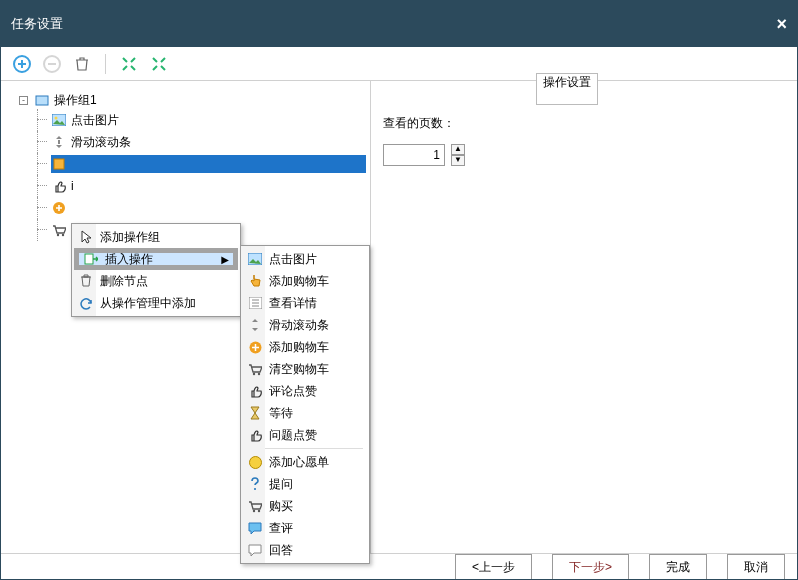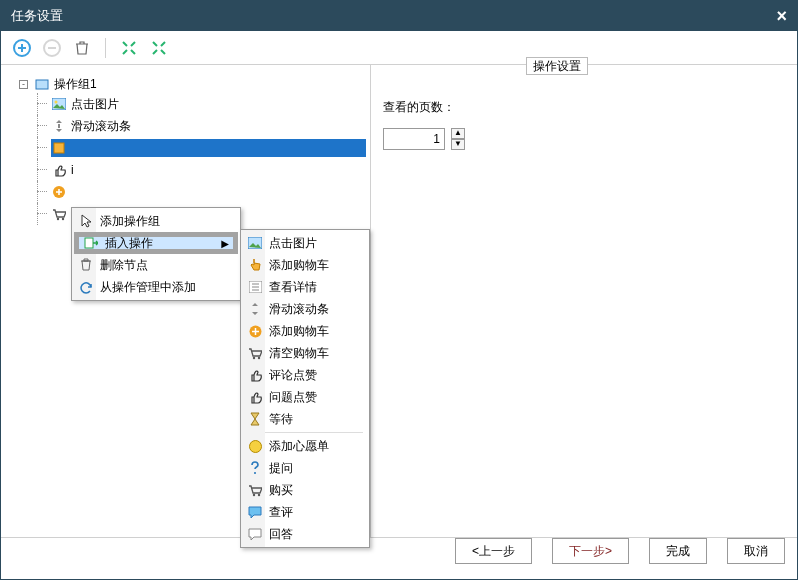--- a/index.html
+++ b/index.html
@@ -1,26 +1,26 @@
 <!DOCTYPE html>
 <html><head>
 <meta charset="utf-8">
 <style>
 * { box-sizing: border-box; margin: 0; padding: 0; font-family: "Microsoft YaHei", Arial, sans-serif; font-size: 12px; }
 body { width: 798px; height: 580px; background: #fff; border: 1px solid #2c4a5c; overflow: hidden; }
-.titlebar { height: 30px; background: #2c4a5c; color: #fff; display: flex; align-items: center; padding: 0 10px; justify-content: space-between; }
+.titlebar { height: 46px; background: #2c4a5c; color: #fff; display: flex; align-items: center; padding: 0 10px; justify-content: space-between; }
 .titlebar .title { font-size: 13px; }
 .titlebar .close { font-size: 18px; cursor: pointer; font-weight: bold; }
 .toolbar { height: 34px; background: #fff; border-bottom: 1px solid #d0d0d0; display: flex; align-items: center; padding: 0 8px; gap: 4px; }
 .toolbar .btn { width: 26px; height: 26px; display: flex; align-items: center; justify-content: center; border: 1px solid transparent; border-radius: 3px; }
 .toolbar .sep { width: 1px; height: 20px; background: #d0d0d0; margin: 0 6px; }
 .content { display: flex; height: calc(100% - 30px - 34px - 42px); }
 .left-panel { width: 370px; border-right: 1px solid #d0d0d0; padding: 8px 4px; position: relative; }
 .right-panel { flex: 1; position: relative; padding: 22px 12px 12px 12px; }
-.fieldset-label { position: absolute; top: -8px; left: 155px; background: #fff; padding: 0 6px; border: 1px solid #bbb; font-size: 12px; height: 18px; line-height: 16px; }
+.fieldset-label { position: absolute; top: -8px; left: 165px; background: #fff; padding: 0 6px; border: 1px solid #bbb; font-size: 12px; height: 32px; line-height: 16px; }
 .form-row { display: flex; align-items: center; gap: 6px; margin-top: 12px; }
 .form-row label { font-size: 12px; }
 .num-input { width: 62px; height: 22px; border: 1px solid #999; text-align: right; padding-right: 4px; }
 .spinner-btns { display: flex; flex-direction: column; }
 .spinner-btns span { width: 14px; height: 11px; border: 1px solid #999; font-size: 8px; line-height: 8px; text-align: center; background: #f5f5f5; }
 .footer { height: 42px; border-top: 1px solid #d0d0d0; display: flex; justify-content: flex-end; padding-right: 12px; gap: 20px; }
 .footer button { height: 26px; padding: 0 16px; border: 1px solid #999; background: #fff; font-size: 12px; }
 .footer button:disabled { color: #7f1d1d; }
 
 .tree { list-style: none; }
@@ -266,33 +266,33 @@
       <div class="ctx-item">
           <span class="icon">
             <svg width="13" height="13">
               <path d="M3 6h2V12H3zM5 6c1-4 3-5 4-3 0 1-1 2-1 3h4c1 3-1 6-3 6H5z" fill="none" stroke="#333" stroke-width="1.2"></path>
             </svg>
           </span>
           <span>评论点赞</span>
         </div>
       <div class="ctx-item">
           <span class="icon">
-            <svg width="13" height="13">
-              <path d="M3 6h2V12H3zM5 6c1-4 3-5 4-3 0 1-1 2-1 3h4c1 3-1 6-3 6H5z" fill="none" stroke="#333" stroke-width="1.2"></path>
-            </svg>
-          </span>
-          <span>问题点赞</span>
-        </div>
-      <div class="ctx-item">
-          <span class="icon">
             <svg width="10" height="14">
               <path d="M1 1h8L5 7l4 6H1l4-6z" fill="#e8c96a" stroke="#9a7a1e"></path>
             </svg>
           </span>
           <span>等待</span>
+        </div>
+      <div class="ctx-item">
+          <span class="icon">
+            <svg width="13" height="13">
+              <path d="M3 6h2V12H3zM5 6c1-4 3-5 4-3 0 1-1 2-1 3h4c1 3-1 6-3 6H5z" fill="none" stroke="#333" stroke-width="1.2"></path>
+            </svg>
+          </span>
+          <span>问题点赞</span>
         </div>
       <div class="ctx-sep"></div>
       <div class="ctx-item">
           <span class="icon">
             <svg width="13" height="13">
               <circle cx="6.5" cy="6.5" r="6" fill="#f5d040" stroke="#b48b00"></circle>
             </svg>
           </span>
           <span>添加心愿单</span>
         </div>

